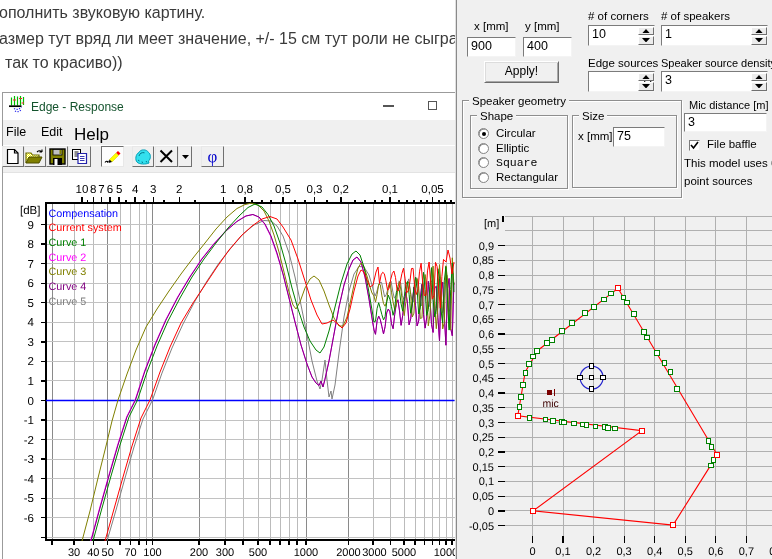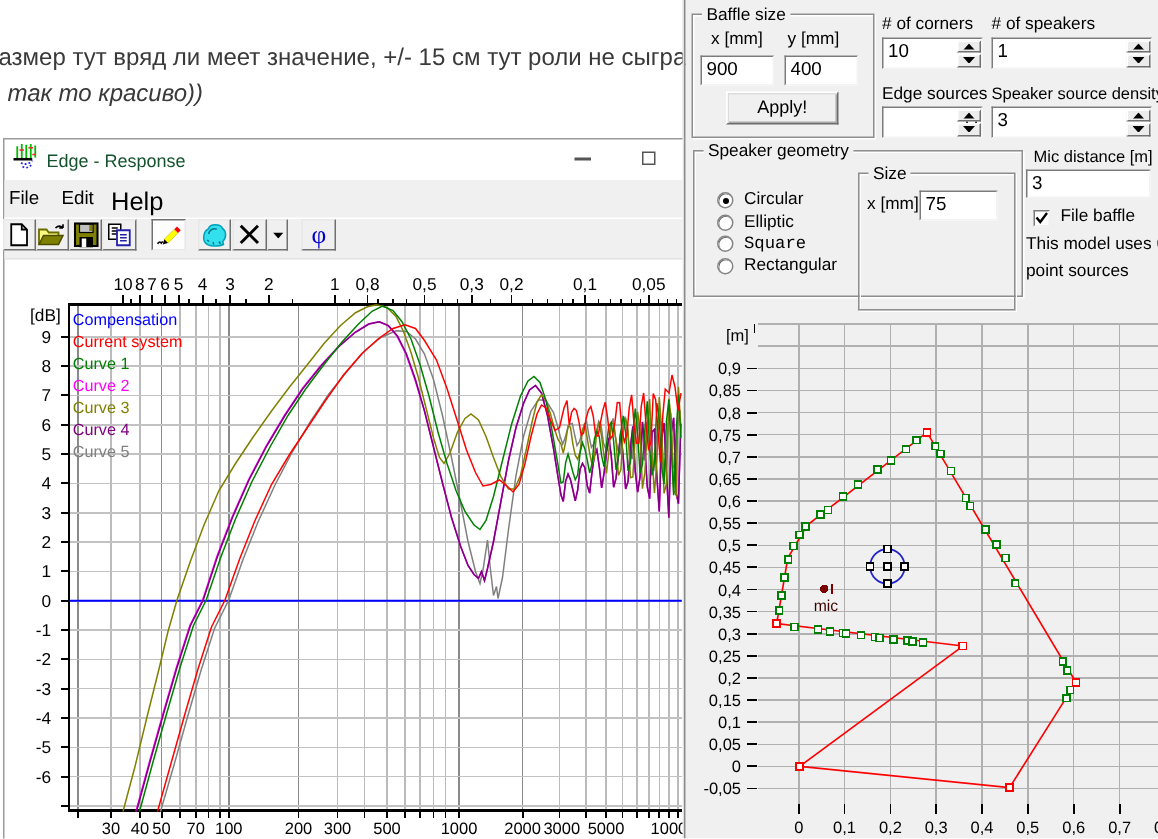--- a/index.html
+++ b/index.html
@@ -1,15 +1,16 @@
 <!DOCTYPE html>
 <html><head><meta charset="utf-8"><style>*{margin:0;padding:0;box-sizing:border-box;}body{font-family:"Liberation Sans",sans-serif;}#pg{position:relative;width:772px;height:559px;overflow:hidden;background:#fff;}.ab{position:absolute;}.rus{font-size:16px;color:#3a3a3a;white-space:nowrap;}#panel{left:457px;top:0;width:315px;height:559px;background:#f0f0f0;}#win{left:2px;top:92px;width:453px;height:468px;background:#fff;border:1px solid #9b9b9b;border-right:none;border-bottom:none;}.gb{border:1px solid #8e8e8e;box-shadow:1px 1px 0 #fff inset, 1px 1px 0 #fff;}.gbcap{position:absolute;top:-7px;left:6px;background:#f0f0f0;padding:0 3px;font-size:11.5px;color:#000;line-height:15px;}.lbl{font-size:11.5px;color:#000;white-space:nowrap;}.edit{background:#fff;border-top:1.5px solid #7b7b7b;border-left:1.5px solid #7b7b7b;border-bottom:1.5px solid #f4f4f4;border-right:1.5px solid #f4f4f4;font-size:12.5px;color:#000;padding:1px 0 0 3px;}.btn{background:#f0f0f0;border:1px solid;border-color:#fff #6d6d6d #6d6d6d #fff;box-shadow:1px 1px 0 #dcdcdc inset,-1px -1px 0 #a8a8a8 inset;font-size:12px;color:#000;text-align:center;}.tbtn{background:#f0f0f0;border:1px solid;border-color:#e8e8e8 #707070 #707070 #e8e8e8;display:flex;align-items:center;justify-content:center;}.spb{position:absolute;right:0px;width:16px;height:8.8px;background:#ececec;border:1px solid;border-color:#fff #707070 #707070 #fff;font-size:0;display:flex;align-items:center;justify-content:center;}.radio{width:11px;height:11px;border-radius:50%;background:#fff;border:1px solid #848484;box-shadow:0.5px 0.5px 0 #5a5a5a inset;}</style></head><body>
 <div id="pg">
+    <div class="ab rus" style="left:-1px;top:4px;">ополнить звуковую картину.</div>
     <div class="ab rus" style="left:-1px;top:30px;">азмер тут вряд ли меет значение, +/- 15 см тут роли не сыгра</div>
-    <div class="ab rus" style="left:5px;top:54px;font-style:italic;">так то красиво))</div>
+    <div class="ab rus" style="left:5px;top:54px;">так то красиво))</div>
     <div class="ab" id="panel"></div>
     <div class="ab" style="left:455px;top:0;width:1px;height:559px;background:#e0e0e0;"></div>
     <div class="ab" style="left:456px;top:0;width:1px;height:559px;background:#8a8a8a;"></div>
     <div class="ab" id="win"></div>
     <div class="ab" style="left:8px;top:95px;width:19px;height:19px;"><svg width="19" height="19" viewBox="0 0 19 19">
         <path d="M3.5 2.5v8M6.5 1v9.5M9.5 1.5v9M12.5 1v9.5M15.5 2v8" stroke="#00bb00" stroke-width="1.2"></path>
         <path d="M5 5h3M11 3.5h3M13.5 8h2.5" stroke="#ff2222" stroke-width="1.1"></path>
         <path d="M1 11.2h12.5" stroke="#000" stroke-width="1.7"></path>
         <path d="M6 13.5c2.5 1.5 5.5 1 7.5-1.5M7 16c2.5 1.5 5 0.5 6.5-2" stroke="#2222ee" stroke-width="1.2" fill="none" stroke-dasharray="1.2,1.4"></path>
       </svg></div>
@@ -433,23 +434,20 @@
         <rect x="589.3" y="363.8" width="4.6" height="4.6" fill="#fff" stroke="#000" stroke-width="1"></rect>
         <rect x="589.3" y="386.8" width="4.6" height="4.6" fill="#fff" stroke="#000" stroke-width="1"></rect>
         <rect x="577.8" y="375.3" width="4.6" height="4.6" fill="#fff" stroke="#000" stroke-width="1"></rect>
         <rect x="600.8" y="375.3" width="4.6" height="4.6" fill="#fff" stroke="#000" stroke-width="1"></rect>
         <rect x="589.3" y="375.3" width="4.6" height="4.6" fill="#fff" stroke="#000" stroke-width="1"></rect>
         <circle cx="549.5" cy="392.5" r="2.8" fill="#7a0000"></circle>
         <line x1="554.5" y1="389" x2="554.5" y2="396" stroke="#7a0000" stroke-width="1.4"></line>
         <text x="542.5" y="407" font-size="10.5" fill="#3c0000">mic</text>
       </g>
     </svg>
-    <div class="ab gb" style="left:461px;top:9px;width:122px;height:83px;">
-      <div class="gbcap">Baffle size</div>
-    </div>
     <div class="ab lbl" style="left:474px;top:20px;">x [mm]</div>
     <div class="ab lbl" style="left:525px;top:20px;">y [mm]</div>
     <div class="ab edit" style="left:467px;top:37px;width:49px;height:20px;">900</div>
     <div class="ab edit" style="left:523px;top:37px;width:49px;height:20px;">400</div>
     <div class="ab btn" style="left:484px;top:61px;width:75px;height:22px;padding-top:2px;">Apply!</div>
     <div class="ab lbl" style="left:588px;top:10px;text-align:center;"># of corners</div>
     <div class="ab edit" style="left:588px;top:25px;width:67px;height:21px;">10<div class="spb" style="top:0.5px;">
         <svg width="8" height="4.5" viewBox="0 0 8 4.5">
           <path d="M0 4.5h8L4 0z" fill="#000"></path>
         </svg>
@@ -484,31 +482,34 @@
           <path d="M0 4.5h8L4 0z" fill="#000"></path>
         </svg>
       </div><div class="spb" style="top:9.8px;">
         <svg width="8" height="4.5" viewBox="0 0 8 4.5">
           <path d="M0 0h8L4 4.5z" fill="#000"></path>
         </svg>
       </div></div>
     <div class="ab gb" style="left:462px;top:100px;width:220px;height:98px;">
       <div class="gbcap">Speaker geometry</div>
     </div>
+    <div class="ab gb" style="left:470px;top:115px;width:98px;height:74px;">
+      <div class="gbcap">Shape</div>
+    </div>
     <div class="ab radio" style="left:478px;top:128px;">
       <div style="position:absolute;left:2.5px;top:2.5px;width:4px;height:4px;border-radius:50%;background:#000;"></div>
     </div>
     <div class="ab lbl" style="left:496px;top:127px;">Circular</div>
     <div class="ab radio" style="left:478px;top:143px;"></div>
     <div class="ab lbl" style="left:496px;top:142px;">Elliptic</div>
     <div class="ab radio" style="left:478px;top:157px;"></div>
     <div class="ab lbl" style="left:496px;top:156px;font-family:Liberation Mono, monospace;">Square</div>
     <div class="ab radio" style="left:478px;top:172px;"></div>
     <div class="ab lbl" style="left:496px;top:171px;">Rectangular</div>
-    <div class="ab gb" style="left:572px;top:115px;width:105px;height:92px;">
+    <div class="ab gb" style="left:572px;top:115px;width:105px;height:73px;">
       <div class="gbcap">Size</div>
     </div>
     <div class="ab lbl" style="left:578px;top:130px;">x [mm]</div>
     <div class="ab edit" style="left:613px;top:127px;width:52px;height:20px;">75</div>
     <div class="ab lbl" style="left:689px;top:99px;font-size:11px;">Mic distance [m]</div>
     <div class="ab edit" style="left:684px;top:113px;width:83px;height:19px;">3</div>
     <div class="ab" style="left:688.5px;top:140px;width:11px;height:11px;background:#fff;border-top:1.5px solid #7b7b7b;border-left:1.5px solid #7b7b7b;border-bottom:1.5px solid #f0f0f0;border-right:1.5px solid #f0f0f0;">
       <svg width="9" height="9" viewBox="0 0 9 9" style="position:absolute;left:0px;top:0px;">
         <path d="M1 4 L3.5 7 L8 1" stroke="#000" stroke-width="1.6" fill="none"></path>
       </svg>

